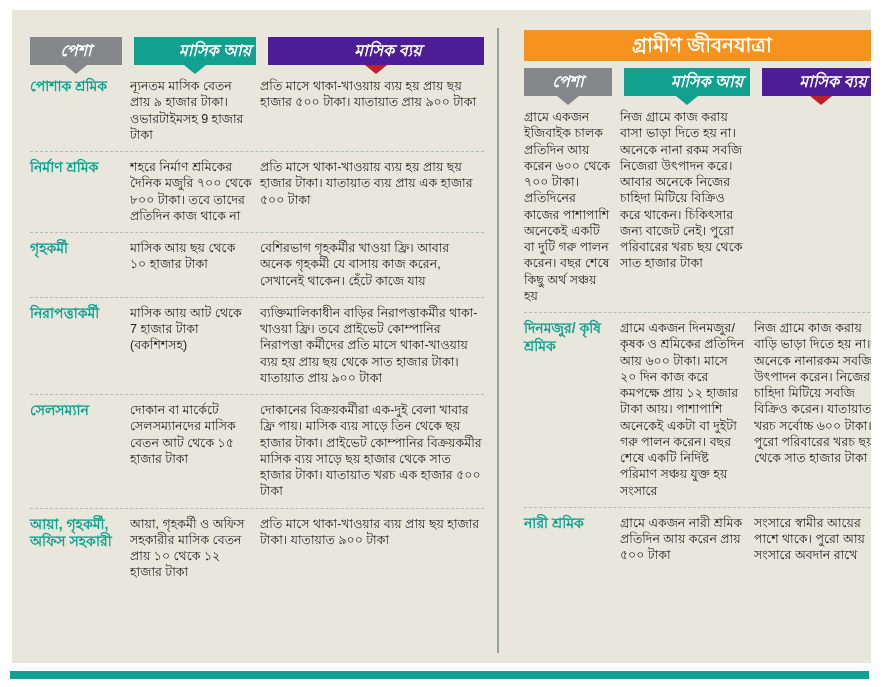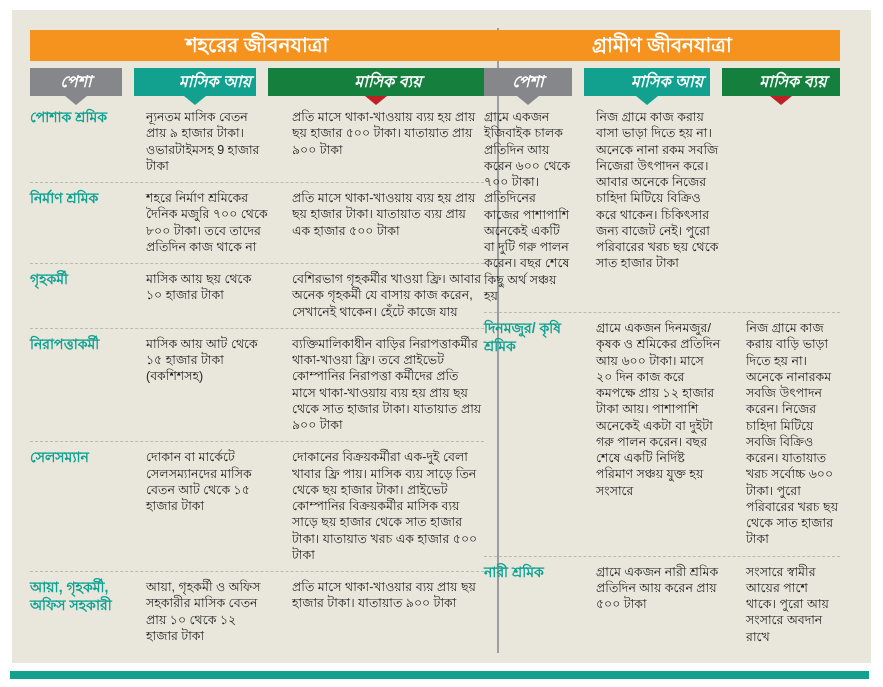--- a/index.html
+++ b/index.html
@@ -16,61 +16,60 @@
   .divider{
     position:absolute;left:485px;top:18px;width:2px;height:625px;
     background:#9b9da0;
   }
   .bottom-bar{
     position:absolute;left:10px;top:671px;width:859px;height:8px;
     background:#12a18f;
   }
   .panel{position:absolute;top:20px;}
   .panel.urban{left:18px;width:454px;}
-  .panel.rural{left:472px;width:356px;}
+  .panel.rural{left:512px;width:356px;}
   .panel-title{
     height:31px;line-height:31px;background:#f6921e;color:#ffffff;
     text-align:center;font-weight:bold;font-size:20px;
   }
   .col-headers{display:grid;column-gap:12px;margin-top:7px;font-style:italic;}
   .urban .col-headers,.urban .row{grid-template-columns:92px 122px 1fr;}
   .rural .col-headers,.rural .row{grid-template-columns:88px 126px 1fr;}
   .col-tag{
     position:relative;height:28px;line-height:28px;text-align:center;
     color:#ffffff;font-weight:bold;font-size:16px;
   }
   .col-tag .pointer{
     position:absolute;top:100%;left:50%;margin-left:-11px;width:0;height:0;
     border-left:11px solid transparent;border-right:11px solid transparent;
     border-top:9px solid #000;
   }
   .col-tag.gray{background:#85878a;}  .col-tag.gray .pointer{border-top-color:#85878a;}
   .col-tag.teal{background:#12a18f;padding-left:40px;}  .col-tag.teal .pointer{border-top-color:#12a18f;}
-  .col-tag.red{background:#15803d;padding-left:24px;}   .col-tag.red .pointer{border-top-color:#bf2026;}
+  .col-tag.red{background:#4c1d95;padding-left:24px;}   .col-tag.red .pointer{border-top-color:#bf2026;}
   .rows{margin-top:13px;}
   .row{
-    display:grid;column-gap:24px;padding:7px 0 8px;
+    display:grid;column-gap:8px;padding:7px 0 8px;
     border-top:1px dashed #b7bcb2;
   }
   .row:first-child{border-top:none;padding-top:0;}
   .occ{
     color:#0fa292;font-weight:bold;font-size:14px;line-height:1.28;
   }
   .cell{
     color:#1f1f1f;font-size:12.5px;line-height:1.3;
   }
 </style>
 </head>
 <body>
 
 <div class="canvas">
   <div class="board">
 
     <section class="panel urban">
-      <div class="panel-title">শহরের জীবনযাত্রা</div>
       <div class="col-headers">
         <div class="col-tag gray">
           <span>পেশা</span>
           <span class="pointer"></span>
         </div>
         <div class="col-tag teal">
           <span>মাসিক আয়</span>
           <span class="pointer"></span>
         </div>
         <div class="col-tag red">
@@ -89,21 +88,21 @@
           <div class="cell">শহরে নির্মাণ শ্রমিকের দৈনিক মজুরি ৭০০ থেকে ৮০০ টাকা। তবে তাদের প্রতিদিন কাজ থাকে না</div>
           <div class="cell">প্রতি মাসে থাকা-খাওয়ায় ব্যয় হয় প্রায় ছয় হাজার টাকা। যাতায়াত ব্যয় প্রায় এক হাজার ৫০০ টাকা</div>
         </div>
         <div class="row">
           <div class="occ">গৃহকর্মী</div>
           <div class="cell">মাসিক আয় ছয় থেকে ১০ হাজার টাকা</div>
           <div class="cell">বেশিরভাগ গৃহকর্মীর খাওয়া ফ্রি। আবার অনেক গৃহকর্মী যে বাসায় কাজ করেন, সেখানেই থাকেন। হেঁটে কাজে যায়</div>
         </div>
         <div class="row">
           <div class="occ">নিরাপত্তাকর্মী</div>
-          <div class="cell">মাসিক আয় আট থেকে ১৫ হাজার টাকা (বকশিশসহ)</div>
+          <div class="cell">মাসিক আয় আট থেকে 7 হাজার টাকা (বকশিশসহ)</div>
           <div class="cell">ব্যক্তিমালিকাধীন বাড়ির নিরাপত্তাকর্মীর থাকা-খাওয়া ফ্রি। তবে প্রাইভেট কোম্পানির নিরাপত্তা কর্মীদের প্রতি মাসে থাকা-খাওয়ায় ব্যয় হয় প্রায় ছয় থেকে সাত হাজার টাকা। যাতায়াত প্রায় ৯০০ টাকা</div>
         </div>
         <div class="row">
           <div class="occ">সেলসম্যান</div>
           <div class="cell">দোকান বা মার্কেটে সেলসম্যানদের মাসিক বেতন আট থেকে ১৫ হাজার টাকা</div>
           <div class="cell">দোকানের বিক্রয়কর্মীরা এক-দুই বেলা খাবার ফ্রি পায়। মাসিক ব্যয় সাড়ে তিন থেকে ছয় হাজার টাকা। প্রাইভেট কোম্পানির বিক্রয়কর্মীর মাসিক ব্যয় সাড়ে ছয় হাজার থেকে সাত হাজার টাকা। যাতায়াত খরচ এক হাজার ৫০০ টাকা</div>
         </div>
         <div class="row">
           <div class="occ">আয়া, গৃহকর্মী, অফিস সহকারী</div>
           <div class="cell">আয়া, গৃহকর্মী ও অফিস সহকারীর মাসিক বেতন প্রায় ১০ থেকে ১২ হাজার টাকা</div>

